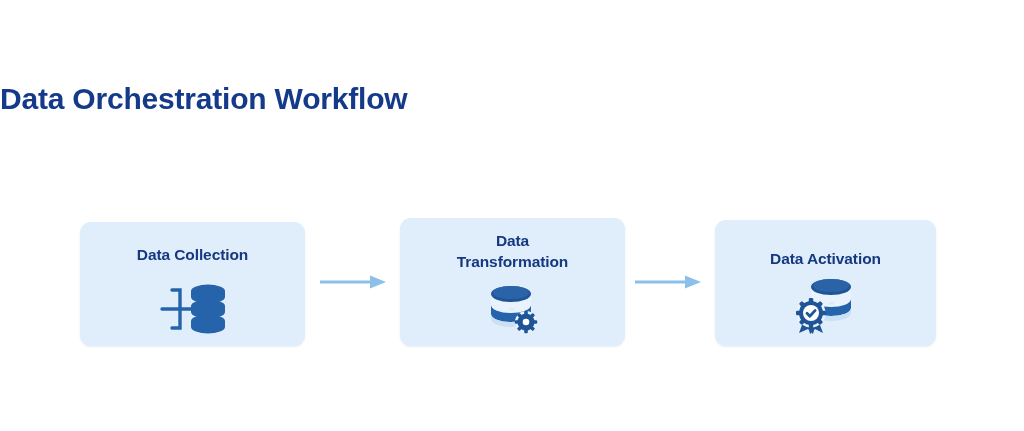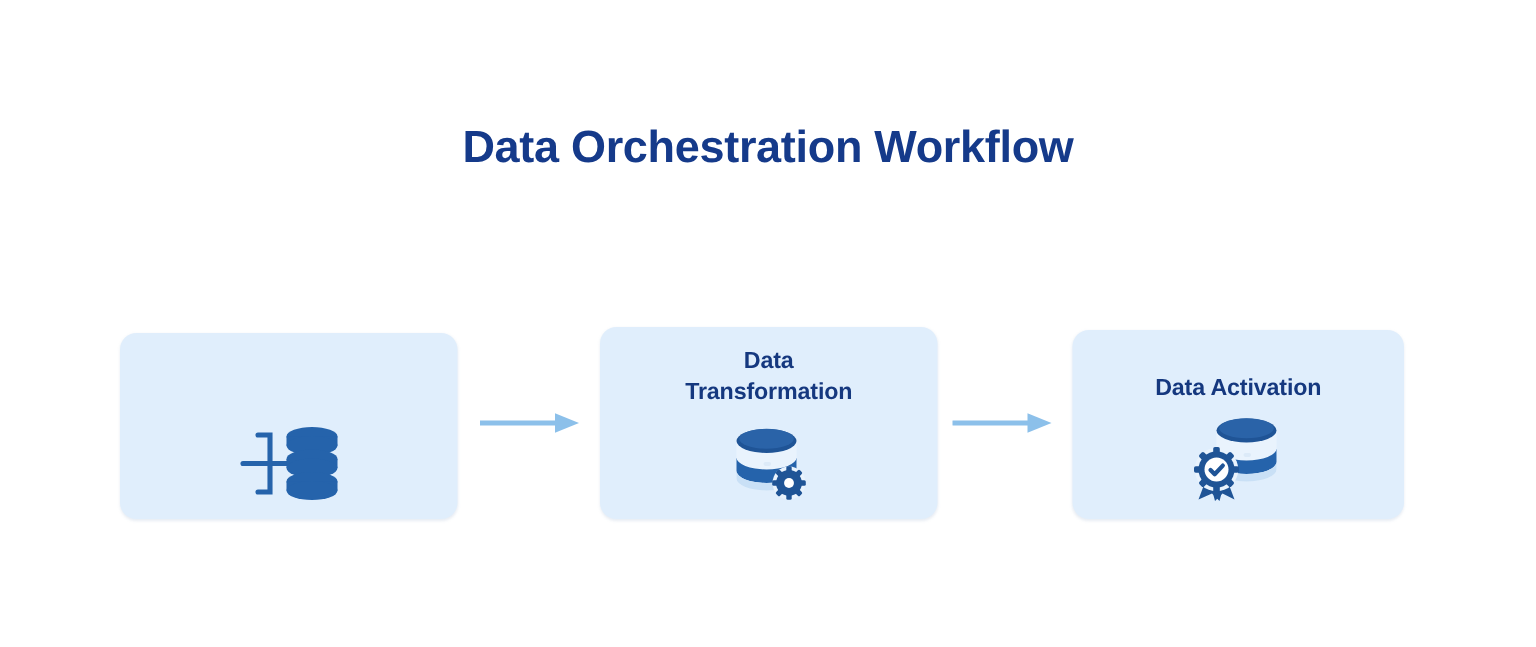--- a/index.html
+++ b/index.html
@@ -20,21 +20,21 @@
     width: 1024px;
     height: 431px;
   }
 
   
   .diagram-title {
     position: absolute;
     left: 0;
     top: 80px;
     width: 1024px;
-    text-align: center;
+    text-align: left;
     font-size: 30px;
     font-weight: bold;
     letter-spacing: -0.2px;
     color: #153a8a;
     line-height: 38px;
     white-space: nowrap;
   }
 
   
   .flow-row {
@@ -96,20 +96,21 @@
 </head>
 <body>
 
 <div class="canvas">
 
   <div class="diagram-title">Data Orchestration Workflow</div>
 
   <div class="flow-row">
 
     <div class="step-card card-1">
+      <div class="card-label">Data Collection</div>
       <div class="card-icon">
         <svg width="70" height="56" viewBox="0 0 70 56" xmlns="http://www.w3.org/2000/svg">
 
           <g stroke="#2563ab" stroke-width="3.4" fill="none" stroke-linecap="round">
             <path d="M14 9 L22 9 L22 47 L14 47"></path>
             <path d="M22 28 L34 28"></path>
             <path d="M4 28 L22 28"></path>
           </g>
 
           <g fill="#2563ab">

